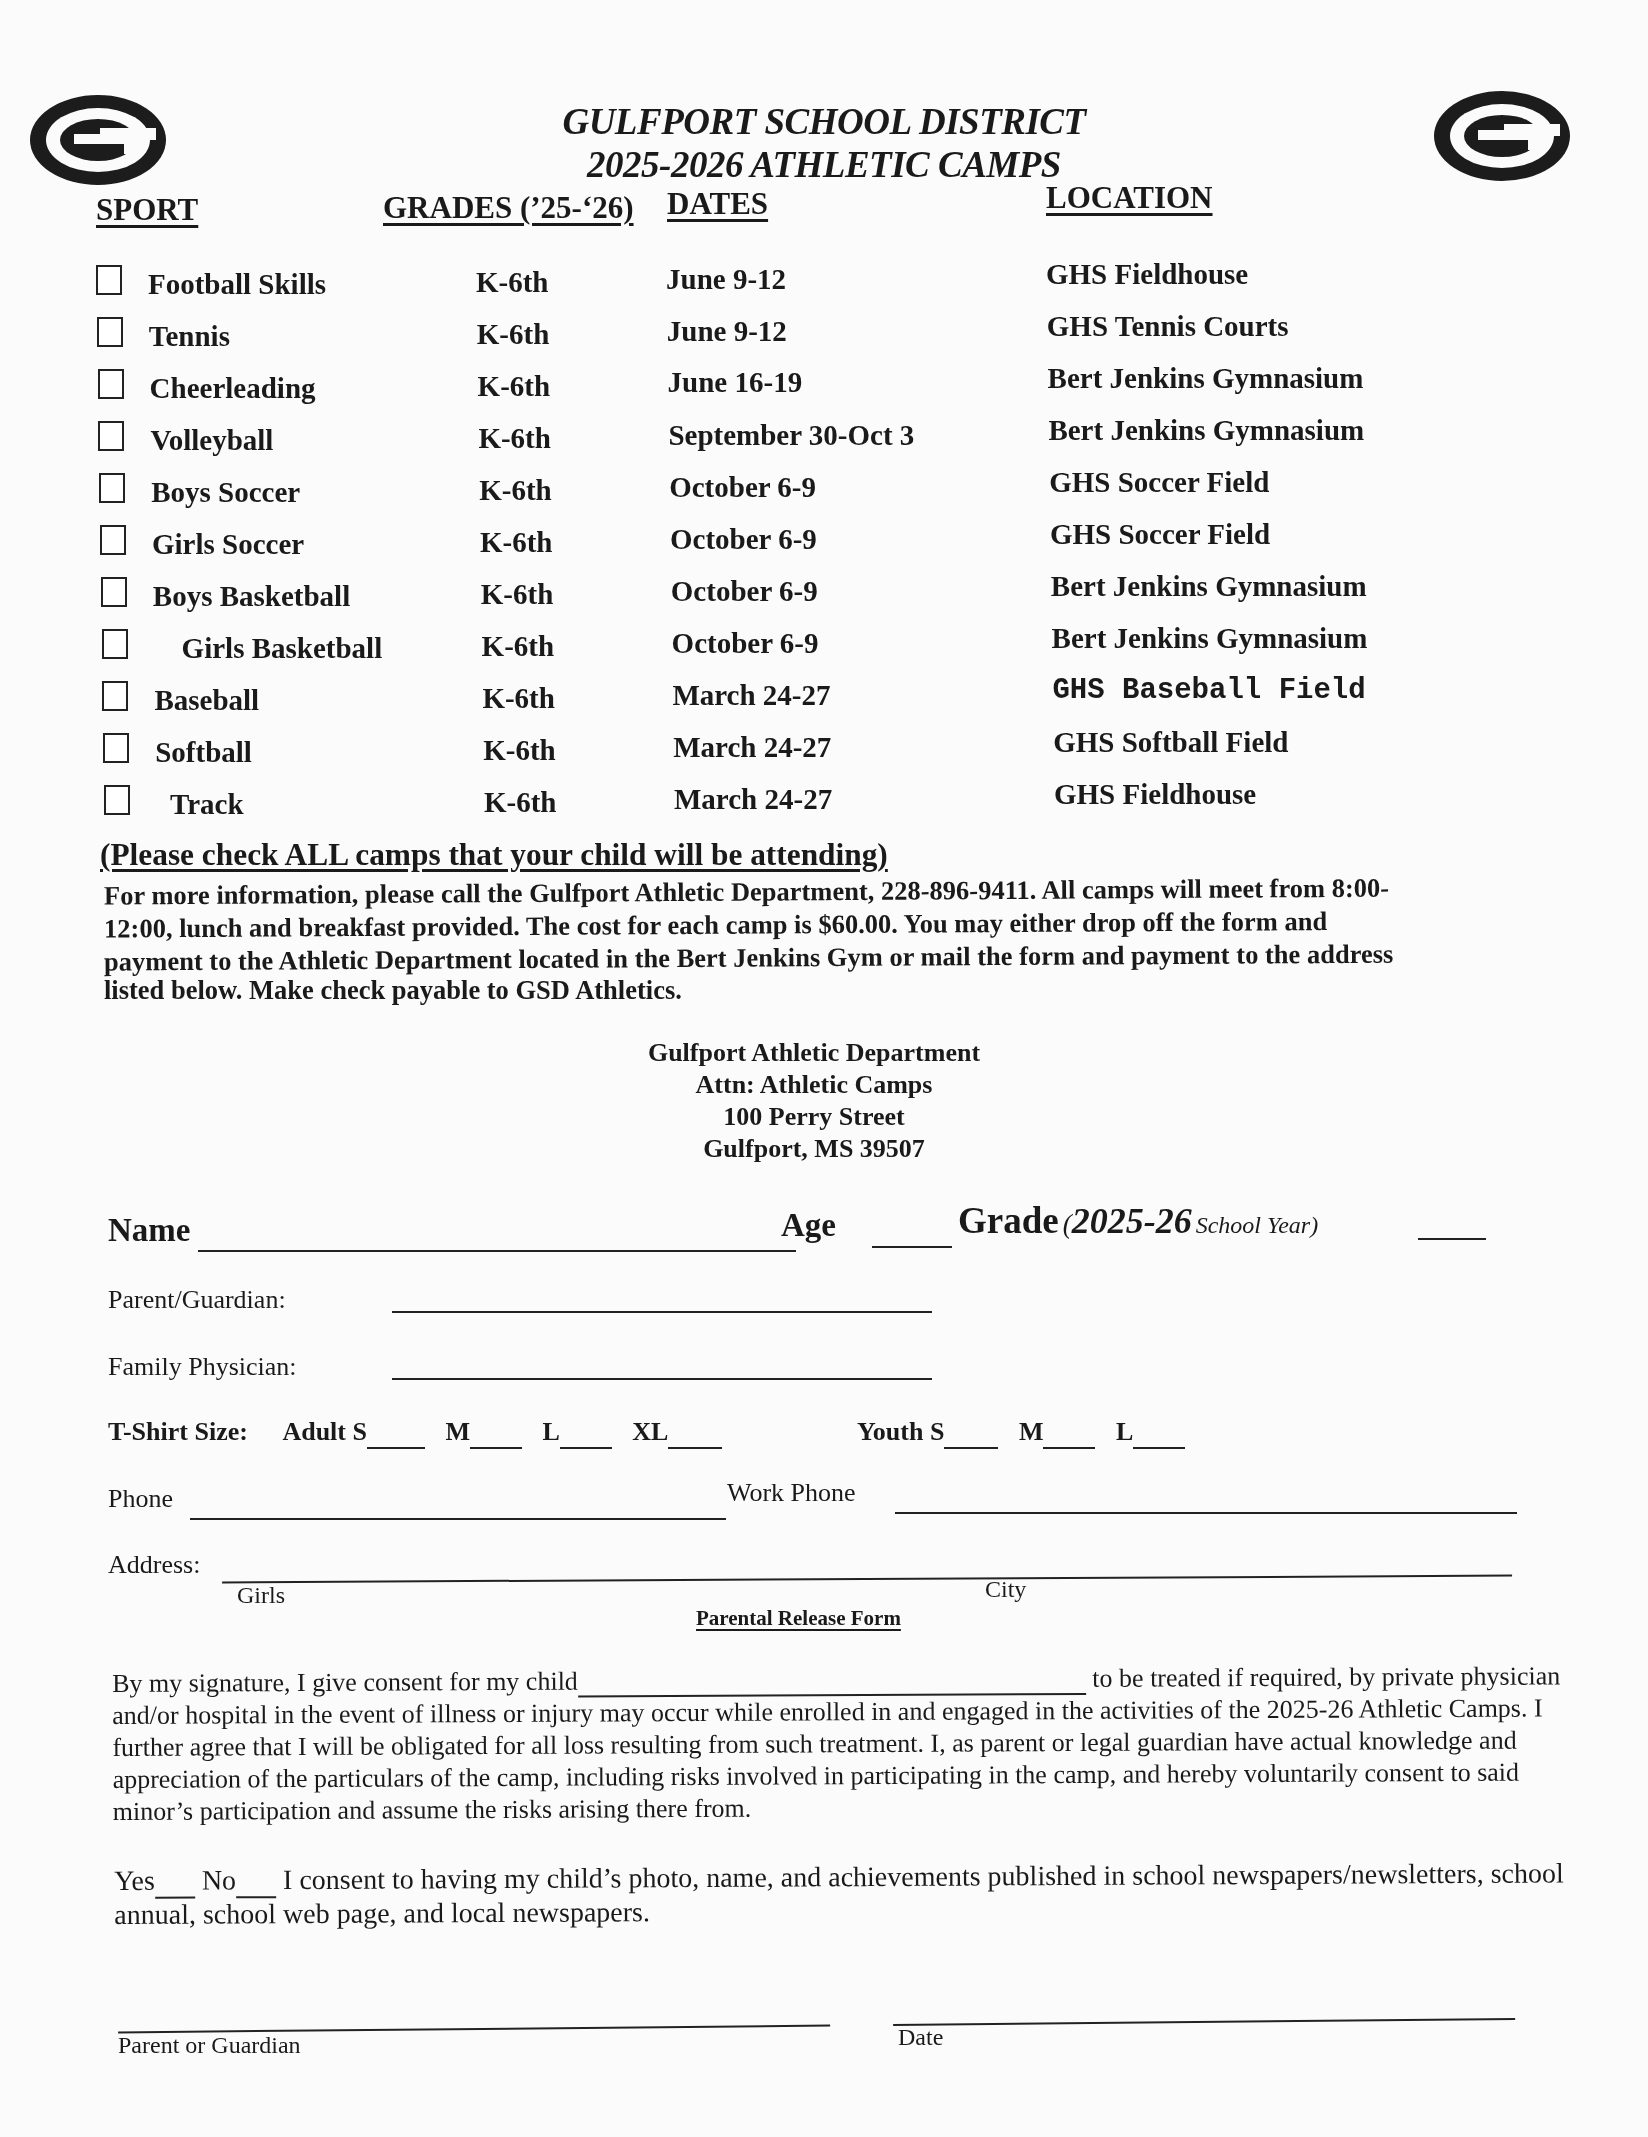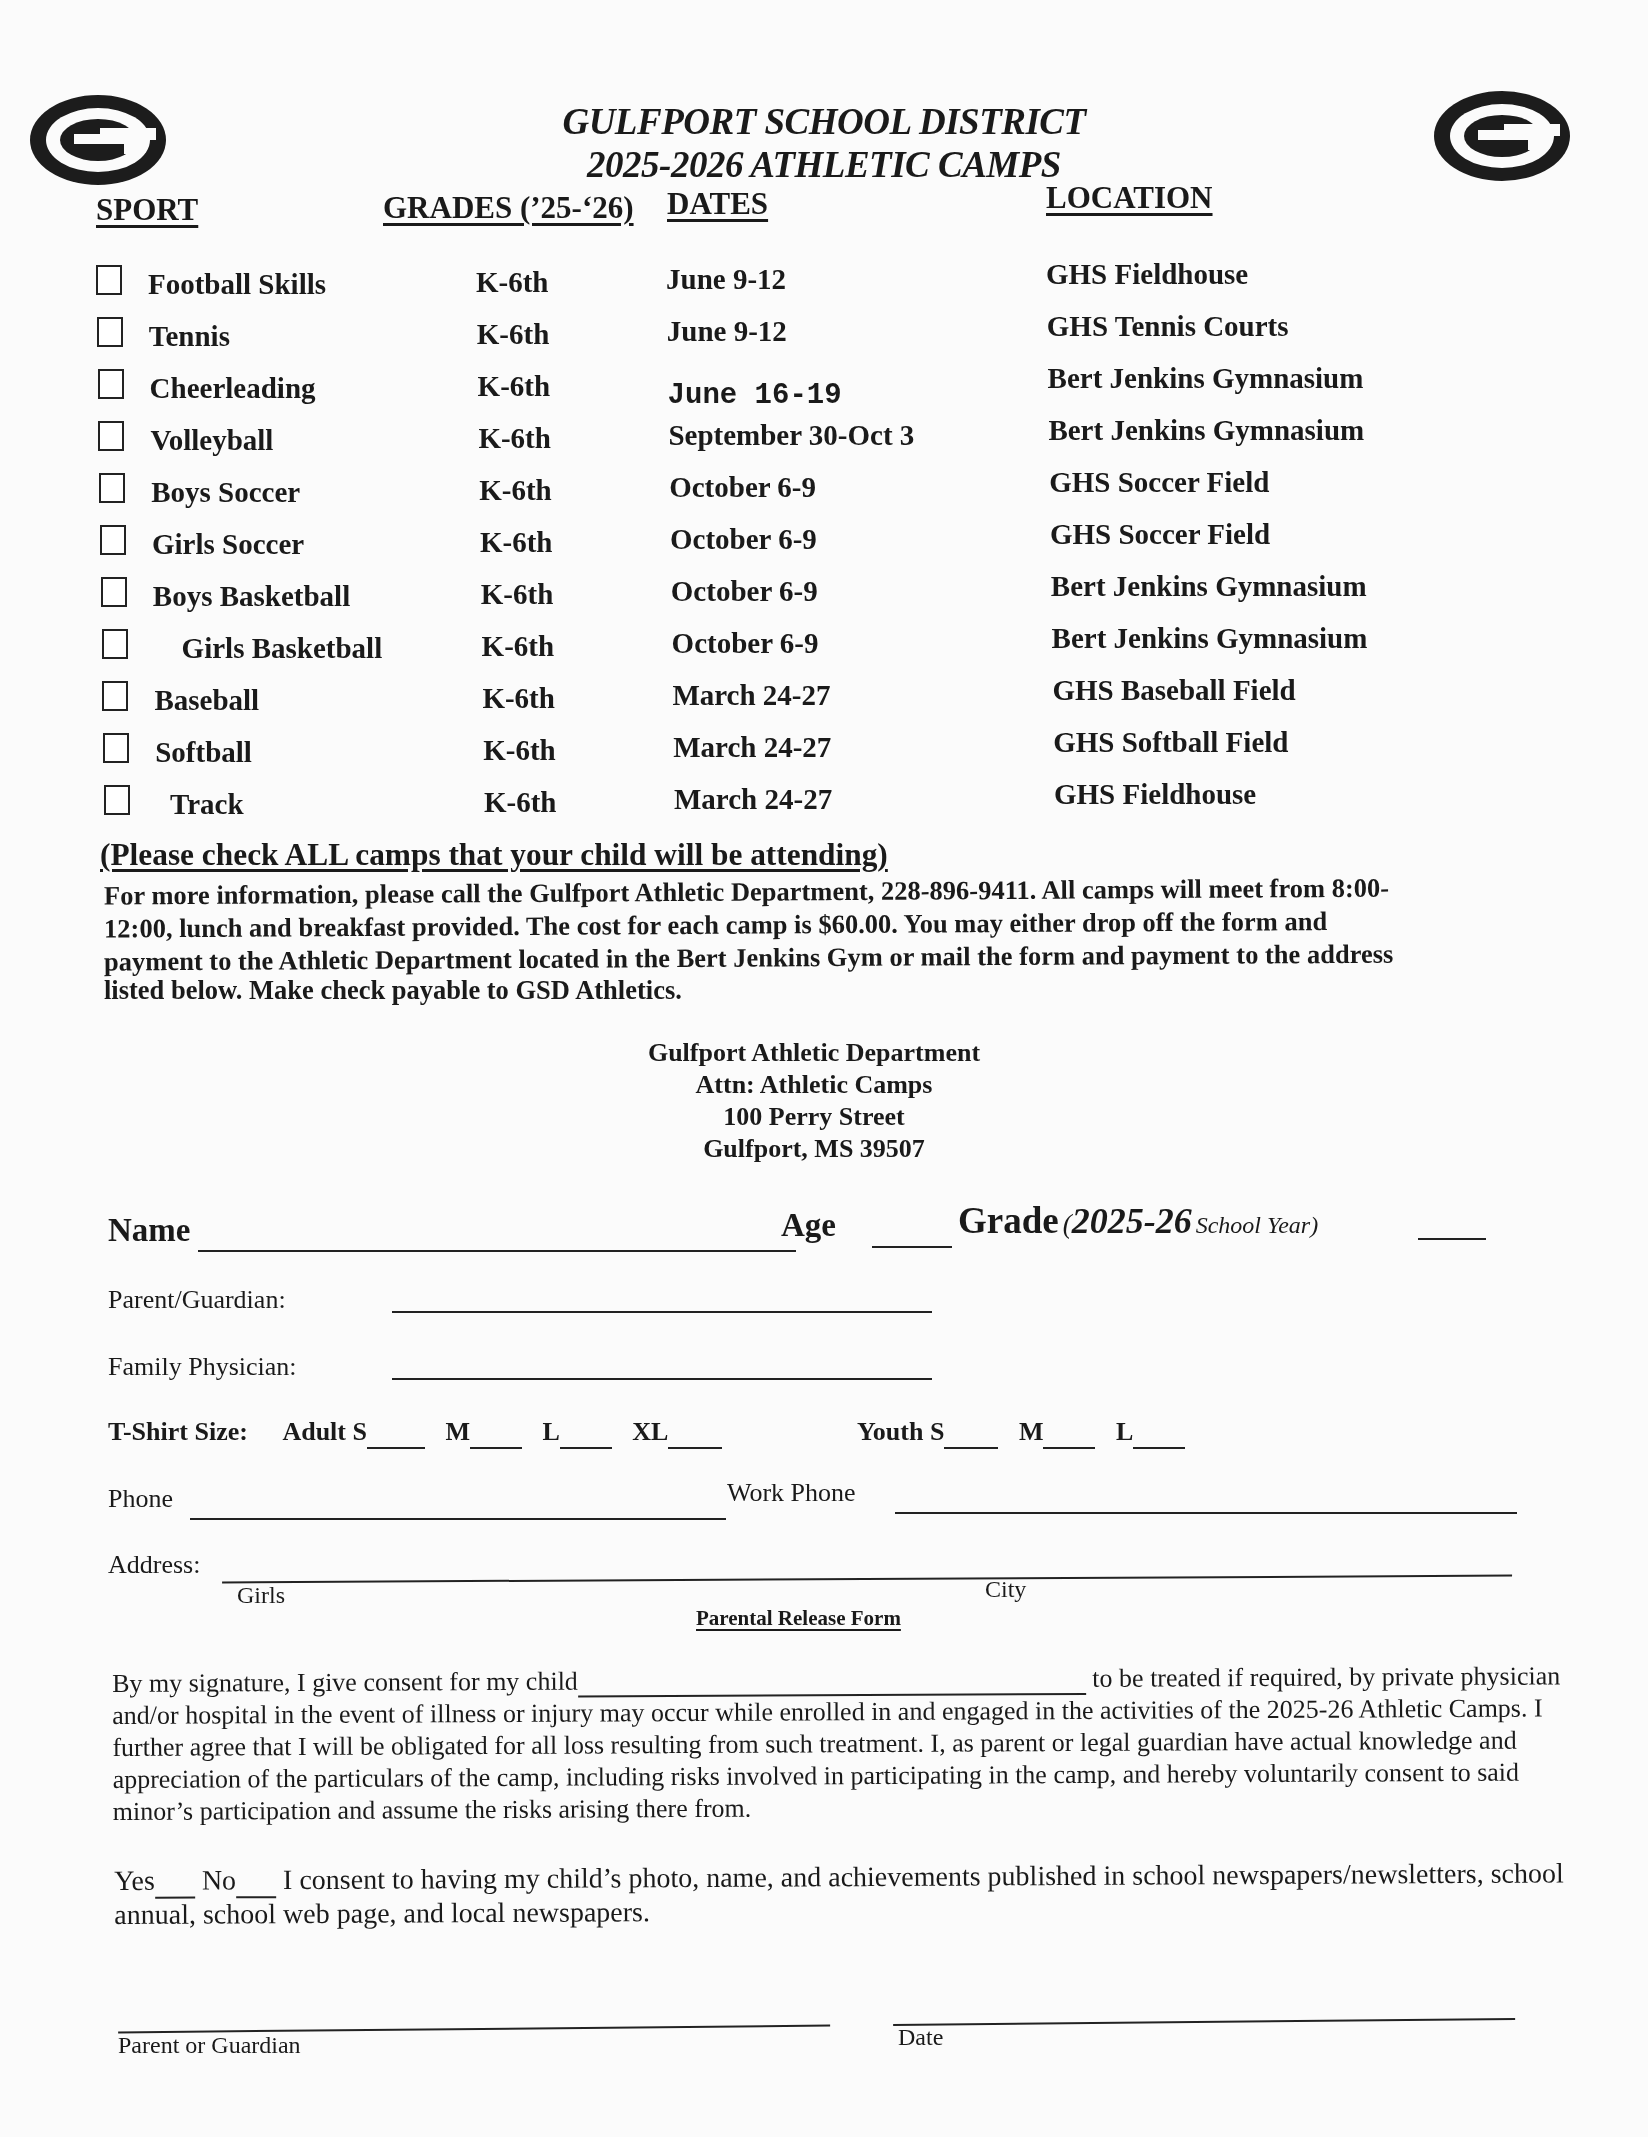--- a/index.html
+++ b/index.html
@@ -61,21 +61,21 @@
       <div class="cb" role="checkbox" aria-checked="false" style="left: 96.8px; top: 317px;"></div>
       <div class="abs row-text" style="left: 148.8px; top: 320px;">Tennis</div>
       <div class="abs row-text" style="left: 476.8px; top: 318px;">K-6th</div>
       <div class="abs row-text" style="left: 666.8px; top: 315px;">June 9-12</div>
       <div class="abs row-text" style="left: 1046.8px; top: 310px;">GHS Tennis Courts</div>
     </div>
     <div>
       <div class="cb" role="checkbox" aria-checked="false" style="left: 97.6px; top: 369px;"></div>
       <div class="abs row-text" style="left: 149.6px; top: 372px;">Cheerleading</div>
       <div class="abs row-text" style="left: 477.6px; top: 370px;">K-6th</div>
-      <div class="abs row-text" style="left: 667.6px; top: 379px; font-family: Liberation Mono, monospace;">June 16-19</div>
+      <div class="abs row-text" style="left: 667.6px; top: 366px;">June 16-19</div>
       <div class="abs row-text" style="left: 1047.6px; top: 362px;">Bert Jenkins Gymnasium</div>
     </div>
     <div>
       <div class="cb" role="checkbox" aria-checked="false" style="left: 98.4px; top: 421px;"></div>
       <div class="abs row-text" style="left: 150.4px; top: 424px;">Volleyball</div>
       <div class="abs row-text" style="left: 478.4px; top: 422px;">K-6th</div>
       <div class="abs row-text" style="left: 668.4px; top: 419px;">September 30-Oct 3</div>
       <div class="abs row-text" style="left: 1048.4px; top: 414px;">Bert Jenkins Gymnasium</div>
     </div>
     <div>
@@ -104,21 +104,21 @@
       <div class="abs row-text" style="left: 153.6px; top: 632px; margin-left: 28px;">Girls Basketball</div>
       <div class="abs row-text" style="left: 481.6px; top: 630px;">K-6th</div>
       <div class="abs row-text" style="left: 671.6px; top: 627px;">October 6-9</div>
       <div class="abs row-text" style="left: 1051.6px; top: 622px;">Bert Jenkins Gymnasium</div>
     </div>
     <div>
       <div class="cb" role="checkbox" aria-checked="false" style="left: 102.4px; top: 681px;"></div>
       <div class="abs row-text" style="left: 154.4px; top: 684px;">Baseball</div>
       <div class="abs row-text" style="left: 482.4px; top: 682px;">K-6th</div>
       <div class="abs row-text" style="left: 672.4px; top: 679px;">March 24-27</div>
-      <div class="abs row-text" style="left: 1052.4px; top: 674px;">GHS Baseball Field</div>
+      <div class="abs row-text" style="left: 1052.4px; top: 674px; font-family: Liberation Mono, monospace;">GHS Baseball Field</div>
     </div>
     <div>
       <div class="cb" role="checkbox" aria-checked="false" style="left: 103.2px; top: 733px;"></div>
       <div class="abs row-text" style="left: 155.2px; top: 736px;">Softball</div>
       <div class="abs row-text" style="left: 483.2px; top: 734px;">K-6th</div>
       <div class="abs row-text" style="left: 673.2px; top: 731px;">March 24-27</div>
       <div class="abs row-text" style="left: 1053.2px; top: 726px;">GHS Softball Field</div>
     </div>
     <div>
       <div class="cb" role="checkbox" aria-checked="false" style="left: 104px; top: 785px;"></div>

